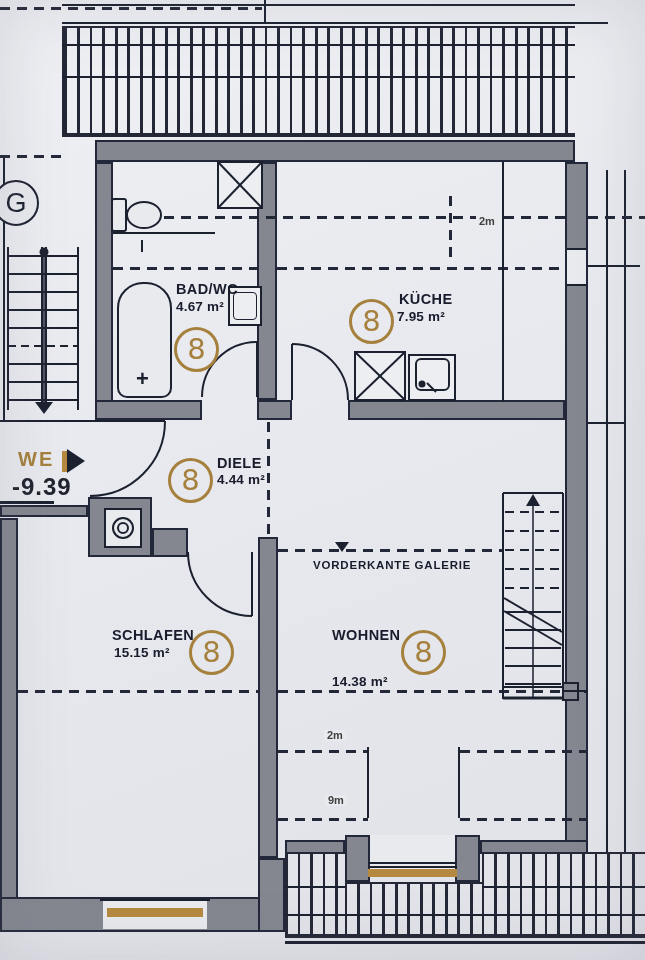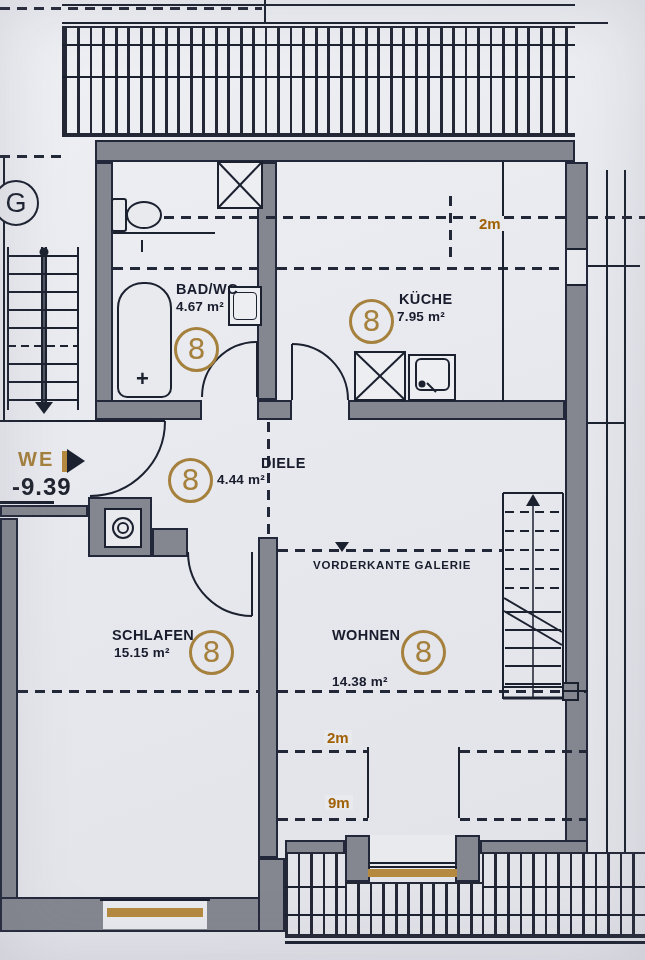--- a/index.html
+++ b/index.html
@@ -16,21 +16,21 @@
   .lv{position:absolute;width:2px;background:#1c2130;}
   .dh{position:absolute;height:2.5px;background:repeating-linear-gradient(90deg,#232838 0 10px,transparent 10px 17px);}
   .dv{position:absolute;width:2.5px;background:repeating-linear-gradient(180deg,#232838 0 10px,transparent 10px 17px);}
   .w{position:absolute;background:#84878f;border:2px solid #23273a;box-sizing:border-box;}
   .hatch{position:absolute;box-sizing:border-box;border-top:2.5px solid #232736;border-bottom:4px solid #232736;
     background-image:repeating-linear-gradient(90deg,#232736 0 2.5px,transparent 2.5px 12.5px);}
   .white{position:absolute;background:#e9eaee;}
   .gold{position:absolute;background:#b5893f;}
   .room-name{position:absolute;font-weight:700;font-size:14.5px;letter-spacing:.4px;white-space:nowrap;color:#181c2c;}
   .room-area{position:absolute;font-weight:700;font-size:13.5px;letter-spacing:.2px;white-space:nowrap;color:#181c2c;}
-  .dim{position:absolute;font-weight:700;font-size:15px;color:#a16207;background:#e9eaee;padding:0 3px;line-height:1;text-align:center;}
+  .dim{position:absolute;font-weight:700;font-size:11px;color:#404040;background:#e9eaee;padding:0 3px;line-height:1;text-align:center;}
   .gold-circle{position:absolute;width:45px;height:45px;border:3px solid #a5813d;border-radius:50%;
     display:flex;align-items:center;justify-content:center;box-sizing:border-box;
     color:#a5813d;font-family:"DejaVu Sans",sans-serif;font-size:29px;line-height:1;}
   .g-circle{position:absolute;left:-7px;top:180px;width:46px;height:46px;border:2.5px solid #1c2130;border-radius:50%;
     display:flex;align-items:center;justify-content:center;box-sizing:border-box;background:#e9eaee;
     font-size:27px;font-weight:400;color:#1c2130;}
   .we8{position:absolute;left:18px;top:448px;font-size:20px;font-weight:700;letter-spacing:2px;color:#a5813d;white-space:nowrap;}
   .elev{position:absolute;left:12px;top:473px;font-size:24px;font-weight:700;letter-spacing:1px;color:#20242f;}
   .galtxt{position:absolute;left:313px;top:559px;font-size:11.5px;font-weight:700;letter-spacing:.8px;color:#181c2c;white-space:nowrap;}
   .tri-right{position:absolute;width:0;height:0;border-top:12px solid transparent;border-bottom:12px solid transparent;border-left:18px solid #1c2130;}
@@ -232,21 +232,21 @@
   <div class="gold-circle" style="left:174px;top:327px;">
     <span>8</span>
   </div>
 
   <div class="room-name" style="left:399px;top:291px;">KÜCHE</div>
   <div class="room-area" style="left:397px;top:309px;">7.95 m²</div>
   <div class="gold-circle" style="left:349px;top:299px;">
     <span>8</span>
   </div>
 
-  <div class="room-name" style="left:217px;top:455px;margin-left:44px;">DIELE</div>
+  <div class="room-name" style="left:217px;top:455px;">DIELE</div>
   <div class="room-area" style="left:217px;top:472px;">4.44 m²</div>
   <div class="gold-circle" style="left:168px;top:458px;">
     <span>8</span>
   </div>
 
   <div class="room-name" style="left:112px;top:627px;">SCHLAFEN</div>
   <div class="room-area" style="left:114px;top:645px;">15.15 m²</div>
   <div class="gold-circle" style="left:189px;top:630px;">
     <span>8</span>
   </div>

